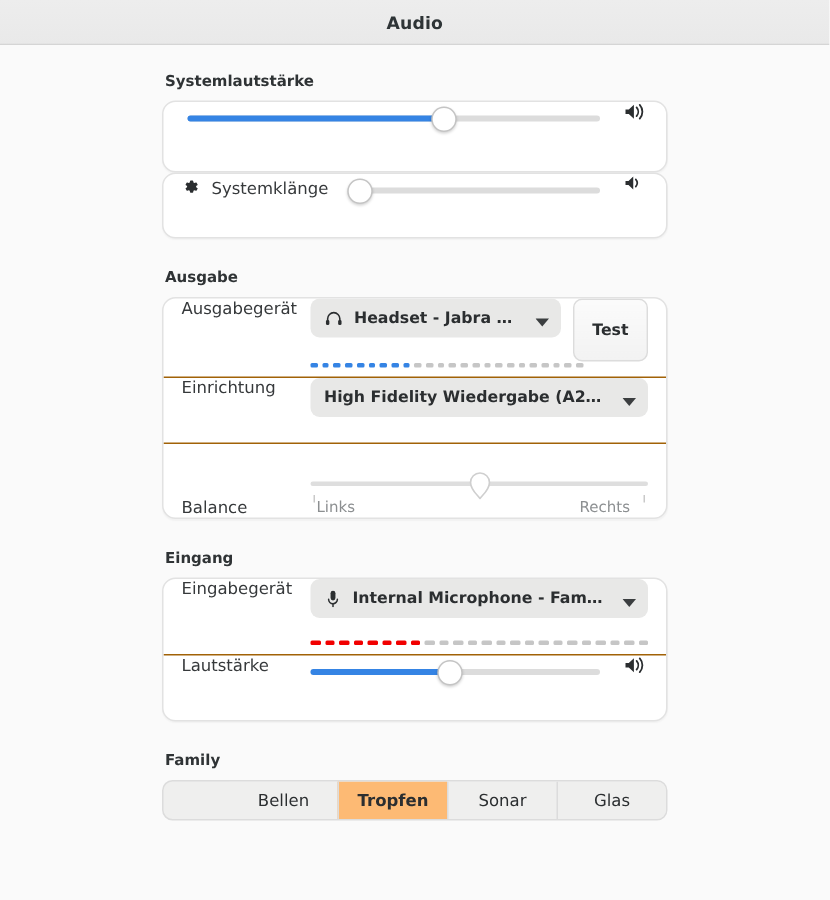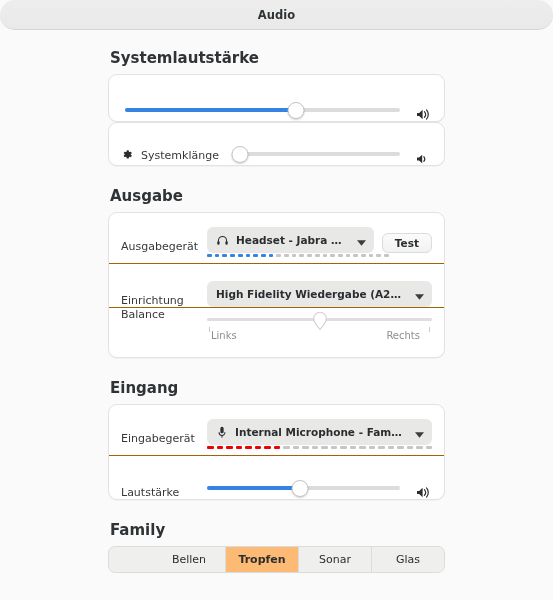--- a/index.html
+++ b/index.html
@@ -18,57 +18,56 @@
   }
 
   
   .headerbar {
     height: 30px;
     background: linear-gradient(#ededed, #e9e9e9);
     border-bottom: 1px solid #d5d5d5;
     display: flex;
     align-items: center;
     justify-content: center;
-    border-radius: 15px;
   }
   .headerbar-title {
     font-size: 11.5px;
     font-weight: bold;
     color: #2e3436;
     letter-spacing: 0.1px;
   }
 
   
   .page {
     padding: 0 108px;
     background: #fafafa;
     height: 569px;
   }
 
   
   .group-title {
-    font-size: 15px;
+    font-size: 10px;
     font-weight: bold;
     color: #2f3335;
     margin: 21px 0 7px 2px;
   }
   .group-title.first { margin-top: 19px; }
 
   
   .card {
     background: #ffffff;
     border: 1px solid #e2e2e2;
     border-radius: 9px;
     box-shadow: 0 1px 1px rgba(0,0,0,0.035);
     overflow: hidden;
   }
 
   .row {
     display: flex;
-    align-items: flex-end;
+    align-items: flex-start;
     min-height: 44px;
     padding: 0 12px;
     position: relative;
   }
   .row + .row { border-top: 1px solid #a16207; }
 
   .row-label {
     font-size: 11px;
     color: #36393b;
     width: 86px;
@@ -153,21 +152,21 @@
   .combo .arrow {
     flex: 0 0 auto;
     margin-left: auto;
     padding-left: 4px;
   }
   .combo .devicon { flex: 0 0 auto; display:flex; }
 
   .test-btn {
     flex: 0 0 auto;
     margin-left: 8px;
-    height: 20px;
+    height: 42px;
     padding: 0 12px;
     border: 1px solid #dcdcdc;
     background: linear-gradient(#fbfbfb, #f2f2f2);
     border-radius: 6px;
     font-size: 10.5px;
     font-weight: bold;
     color: #2b2e30;
     display: flex;
     align-items: center;
     cursor: default;
@@ -362,21 +361,21 @@
       <div class="combo">
         <span class="ctext">High Fidelity Wiedergabe (A2DP-Ziel)</span>
         <span class="arrow">
           <svg width="9" height="6" viewBox="0 0 10 6">
               <path d="M0 0h10L5 6z" fill="#3b3e40"></path>
             </svg>
         </span>
       </div>
     </div>
 
-    <div class="row" style="min-height:50px; align-items:flex-start;">
+    <div class="row" style="min-height:50px; align-items:flex-end;">
       <div class="row-label">Balance</div>
       <div class="balance-area">
         <div class="bal-track"></div>
         <div class="bal-tick" style="left:2px;"></div>
         <div class="bal-tick" style="right:2px;"></div>
         <div class="bal-handle" style="left:50%;">
           <svg width="15" height="19" viewBox="0 0 15 19">
             <path d="M7.5 18.3C5.2 15.4 1.2 12.3 1.2 7.6a6.3 6.3 0 1 1 12.6 0c0 4.7-4 7.8-6.3 10.7z" fill="#ffffff" stroke="#cfcfcf" stroke-width="1.1"></path>
           </svg>
         </div>

